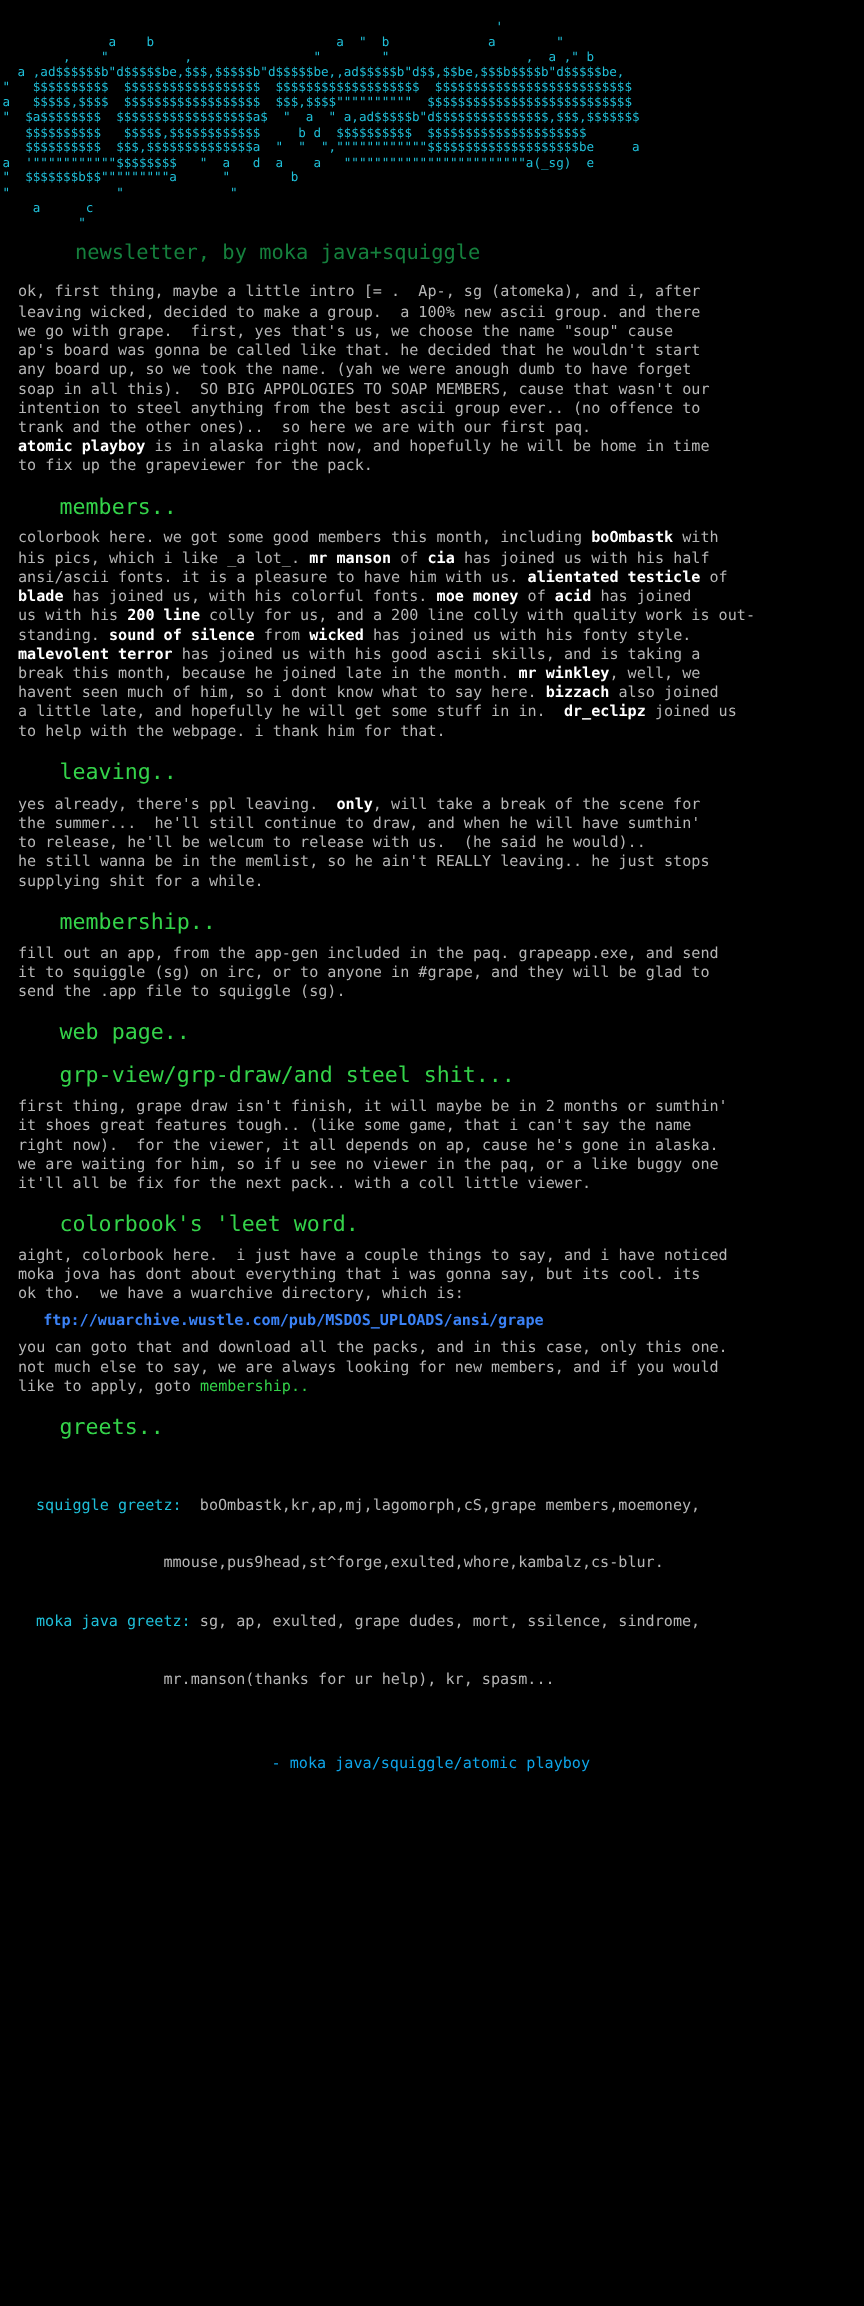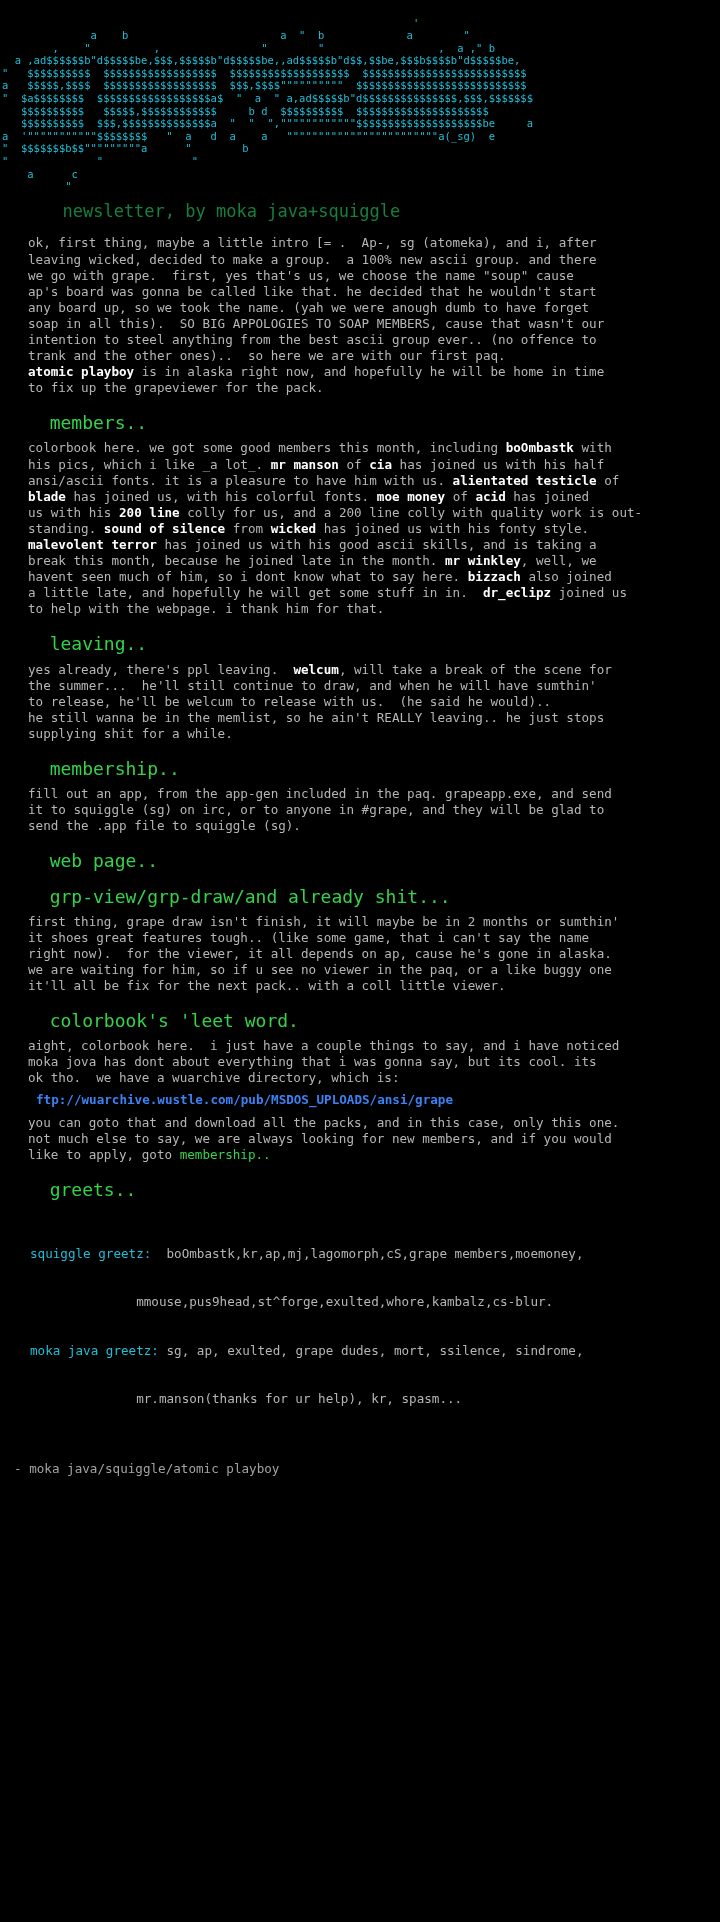--- a/index.html
+++ b/index.html
@@ -39,21 +39,21 @@
     line-height: 16.1px;
   }
   .section-head {
     color: #34d34a;
     margin: 19px 0 9px 14px;
     white-space: pre;
     font-size: 18px;
     line-height: 16.1px;
   }
   p.para {
-    margin: 0 0 0 14px;
+    margin: 0 0 0 1px;
     white-space: pre-wrap;
     color: #b6b6b6;
     font-size: 12.6px;
     line-height: 16.1px;
   }
   .hl { color: #ffffff; font-weight: bold; }
   .grn { color: #34d34a; }
   .url {
     color: #3b82f6;
     font-weight: bold;
@@ -65,22 +65,22 @@
   .greets-table {
     margin: 16px;
     white-space: pre;
     font-size: 12.6px;
     line-height: 16.1px;
   }
   .greets-row { display: block; }
   .glabel { color: #1fbfd8; }
   .gnames { color: #b6b6b6; }
   .signoff {
-    color: #a3a3a3;
-    text-align: left;
+    color: #0ea5e9;
+    text-align: center;
     white-space: pre;
     margin: 22px 6px 4px 0;
     font-size: 12.6px;
     line-height: 16.1px;
   }
   .title-line {
     color: #15803d;
     margin: 0 0 0 28px;
     white-space: pre;
     font-size: 17px;
@@ -133,36 +133,36 @@
 us with his </span><span class="hl">200 line</span><span> colly for us, and a 200 line colly with quality work is out-
 standing. </span><span class="hl">sound of silence</span><span> from </span><span class="hl">wicked</span><span> has joined us with his fonty style.
 </span><span class="hl">malevolent terror</span><span> has joined us with his good ascii skills, and is taking a
 break this month, because he joined late in the month. </span><span class="hl">mr winkley</span><span>, well, we
 havent seen much of him, so i dont know what to say here. </span><span class="hl">bizzach</span><span> also joined
 a little late, and hopefully he will get some stuff in in.  </span><span class="hl">dr_eclipz</span><span> joined us
 to help with the webpage. i thank him for that.</span></p>
 
     <div class="section-head">  leaving..</div>
 
-    <p class="para"><span>yes already, there's ppl leaving.  </span><span class="hl">welcum</span><span>, will take a break of the scene for
+    <p class="para"><span>yes already, there's ppl leaving.  </span><span class="hl">only</span><span>, will take a break of the scene for
 the summer...  he'll still continue to draw, and when he will have sumthin'
 to release, he'll be welcum to release with us.  (he said he would)..
 he still wanna be in the memlist, so he ain't REALLY leaving.. he just stops
 supplying shit for a while.</span></p>
 
     <div class="section-head">  membership..</div>
 
     <p class="para">fill out an app, from the app-gen included in the paq. grapeapp.exe, and send
 it to squiggle (sg) on irc, or to anyone in #grape, and they will be glad to
 send the .app file to squiggle (sg).</p>
 
     <div class="section-head">  web page..</div>
 
 
-    <div class="section-head">  grp-view/grp-draw/and already shit...</div>
+    <div class="section-head">  grp-view/grp-draw/and steel shit...</div>
 
     <p class="para">first thing, grape draw isn't finish, it will maybe be in 2 months or sumthin'
 it shoes great features tough.. (like some game, that i can't say the name
 right now).  for the viewer, it all depends on ap, cause he's gone in alaska.
 we are waiting for him, so if u see no viewer in the paq, or a like buggy one
 it'll all be fix for the next pack.. with a coll little viewer.</p>
 
     <div class="section-head">  colorbook's 'leet word.</div>
 
     <p class="para">aight, colorbook here.  i just have a couple things to say, and i have noticed

